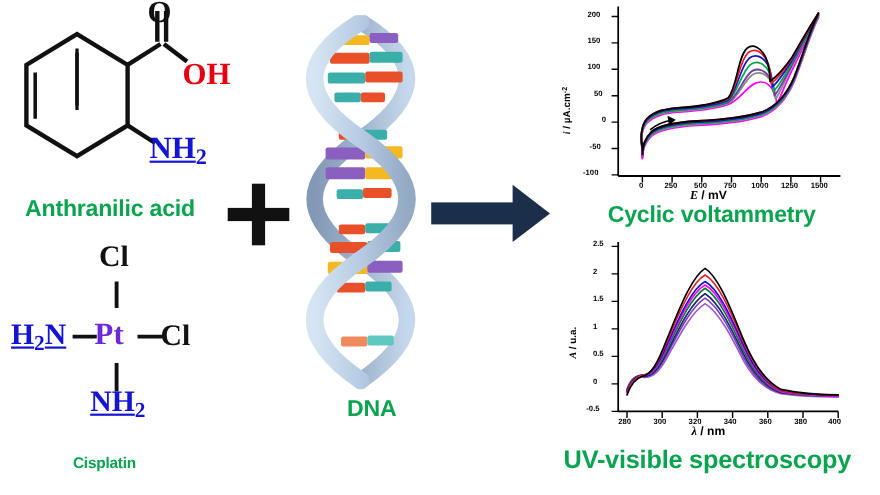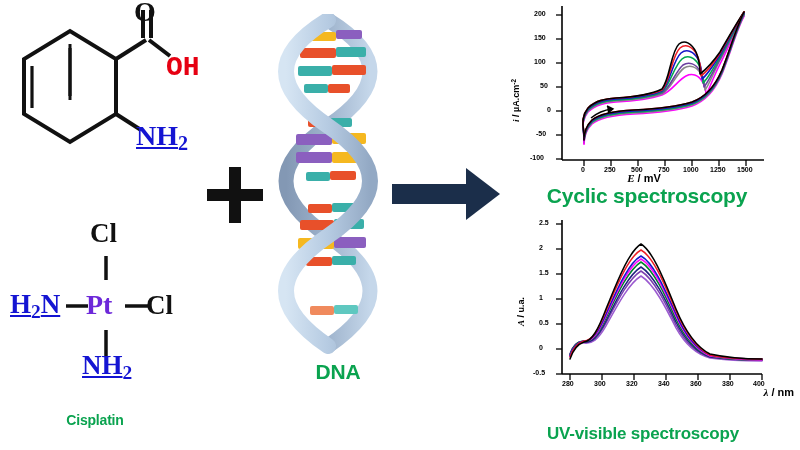--- a/index.html
+++ b/index.html
@@ -89,26 +89,27 @@
       <line x1="108" y1="55" x2="138" y2="36" stroke="#111111" stroke-width="4"></line>
 
       <line x1="135" y1="34" x2="135" y2="6" stroke="#111111" stroke-width="4"></line>
       <line x1="143" y1="34" x2="143" y2="6" stroke="#111111" stroke-width="4"></line>
 
       <line x1="141" y1="36" x2="162" y2="52" stroke="#111111" stroke-width="4"></line>
 
       <line x1="108" y1="110" x2="133" y2="126" stroke="#111111" stroke-width="4"></line>
     </svg>
     <span class="chem c-black abs" style="left:126px;top:-8px;font-size:28px;">O</span>
-    <span class="chem c-red abs" style="left:158px;top:48px;font-size:28px;font-family:Liberation Mono, monospace;">OH</span>
+    <span class="chem c-red abs" style="left:158px;top:48px;font-size:28px;">OH</span>
     <span class="chem c-blue abs" style="left:128px;top:116px;font-size:28px;">
       <span>NH</span><sub>2</sub>
     </span>
   </div>
 
+  <div class="caption abs" style="left:0px;top:178px;width:200px;font-size:21px;">Anthranilic acid</div>
 
   <div class="abs" style="left:10px;top:222px;width:190px;height:180px;">
     <svg width="190" height="180" viewBox="0 0 190 180">
       <line x1="96" y1="34" x2="96" y2="58" stroke="#111111" stroke-width="3.5"></line>
       <line x1="96" y1="108" x2="96" y2="134" stroke="#111111" stroke-width="3.5"></line>
       <line x1="56" y1="84" x2="78" y2="84" stroke="#111111" stroke-width="3.5"></line>
       <line x1="115" y1="84" x2="138" y2="84" stroke="#111111" stroke-width="3.5"></line>
     </svg>
     <span class="chem c-black abs" style="left:80px;top:-4px;font-size:27px;">Cl</span>
     <span class="chem c-black abs" style="left:136px;top:68px;font-size:27px;">Cl</span>
@@ -320,21 +321,21 @@
       <i>i</i>
       <span> / </span><span>µA.cm</span><span class="sup">-2</span>
     </div>
   </div>
 
   <div class="axis-label abs" style="left:494px;top:172px;width:300px;text-align:center;font-size:11px;">
     <i>E</i>
     <span> / </span><span>mV</span>
   </div>
 
-  <div class="caption abs" style="left:494px;top:184px;width:306px;font-size:21px;">Cyclic spectroscopy</div>
+  <div class="caption abs" style="left:494px;top:184px;width:306px;font-size:21px;">Cyclic voltammetry</div>
 
   <div class="plotbox" style="left:494px;top:214px;width:300px;height:176px;">
     <svg width="300" height="176" viewBox="0 0 300 176">
 
       <line x1="68" y1="6" x2="68" y2="160" stroke="#000" stroke-width="1.6"></line>
       <line x1="68" y1="160" x2="268" y2="160" stroke="#000" stroke-width="1.6"></line>
 
       <g stroke="#000" stroke-width="1.3">
         <line x1="62" y1="10" x2="68" y2="10"></line>
         <line x1="62" y1="35" x2="68" y2="35"></line>
@@ -403,20 +404,20 @@
     <span class="tick-text" style="left:228px;top:166px;">380</span>
     <span class="tick-text" style="left:259px;top:166px;">400</span>
 
     
     <div class="ylab-rot axis-label" style="left:22px;top:112px;">
       <i>A</i>
       <span> / </span><span>u.a.</span>
     </div>
   </div>
 
-  <div class="axis-label abs" style="left:494px;top:386px;width:300px;text-align:right;font-size:11px;">
+  <div class="axis-label abs" style="left:494px;top:386px;width:300px;text-align:center;font-size:11px;">
     <i>λ</i>
     <span> / </span><span>nm</span>
   </div>
 
-  <div class="caption abs" style="left:486px;top:424px;width:314px;font-size:17px;">UV-visible spectroscopy</div>
+  <div class="caption abs" style="left:486px;top:404px;width:314px;font-size:23px;">UV-visible spectroscopy</div>
 
 </div>
 
 </body></html>

